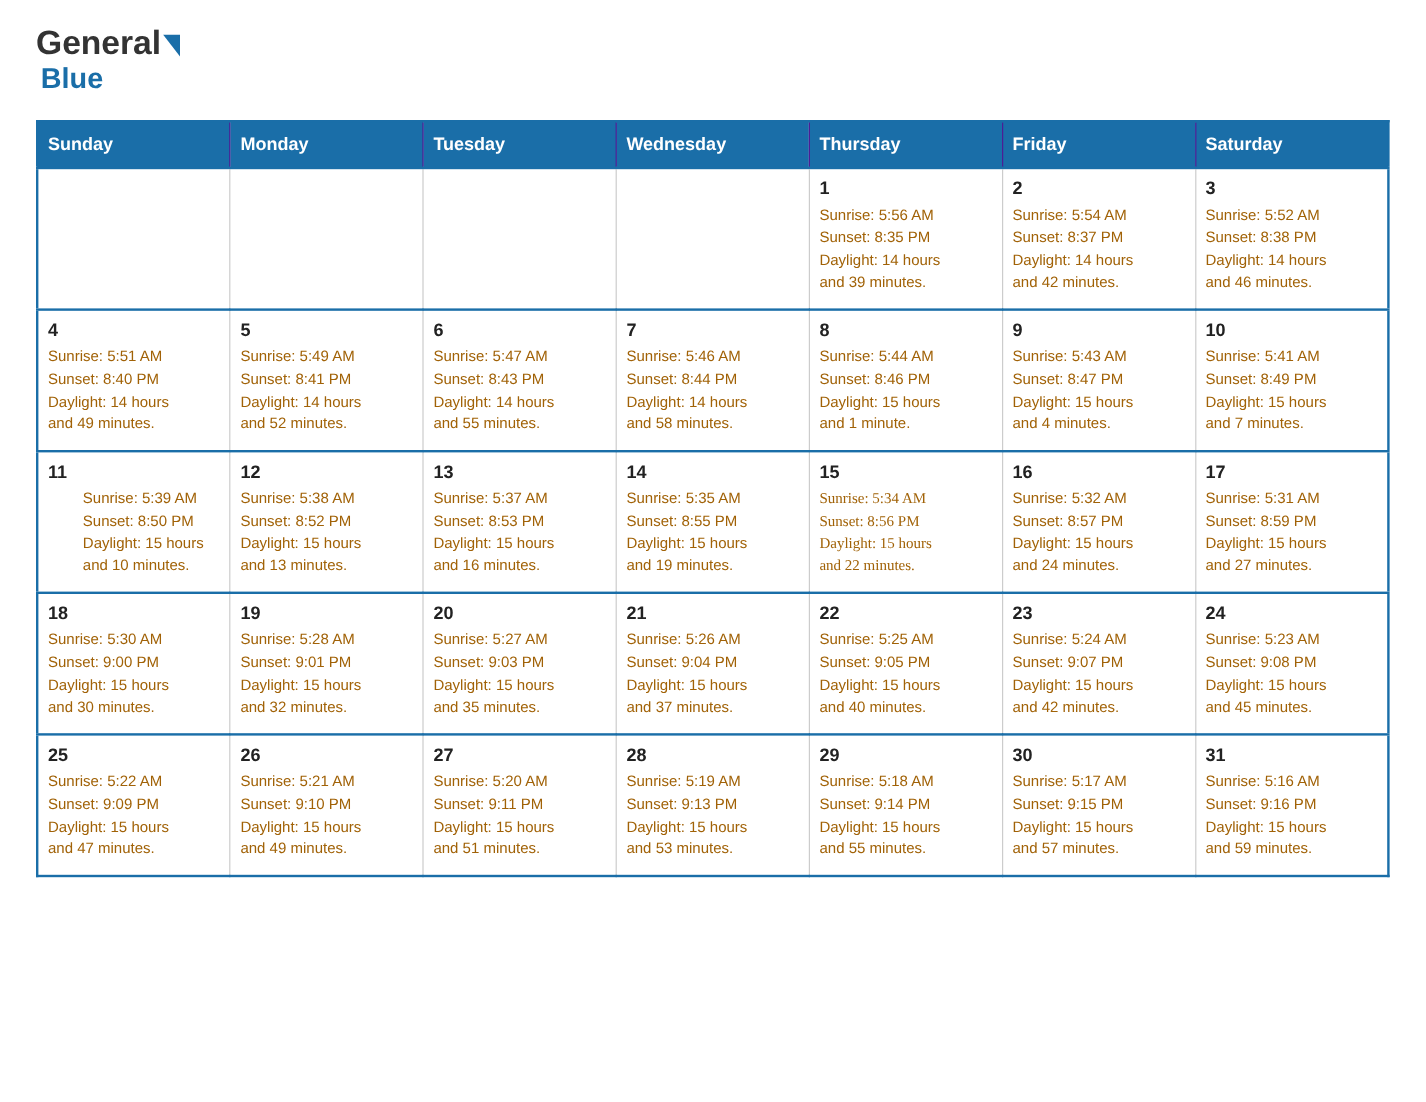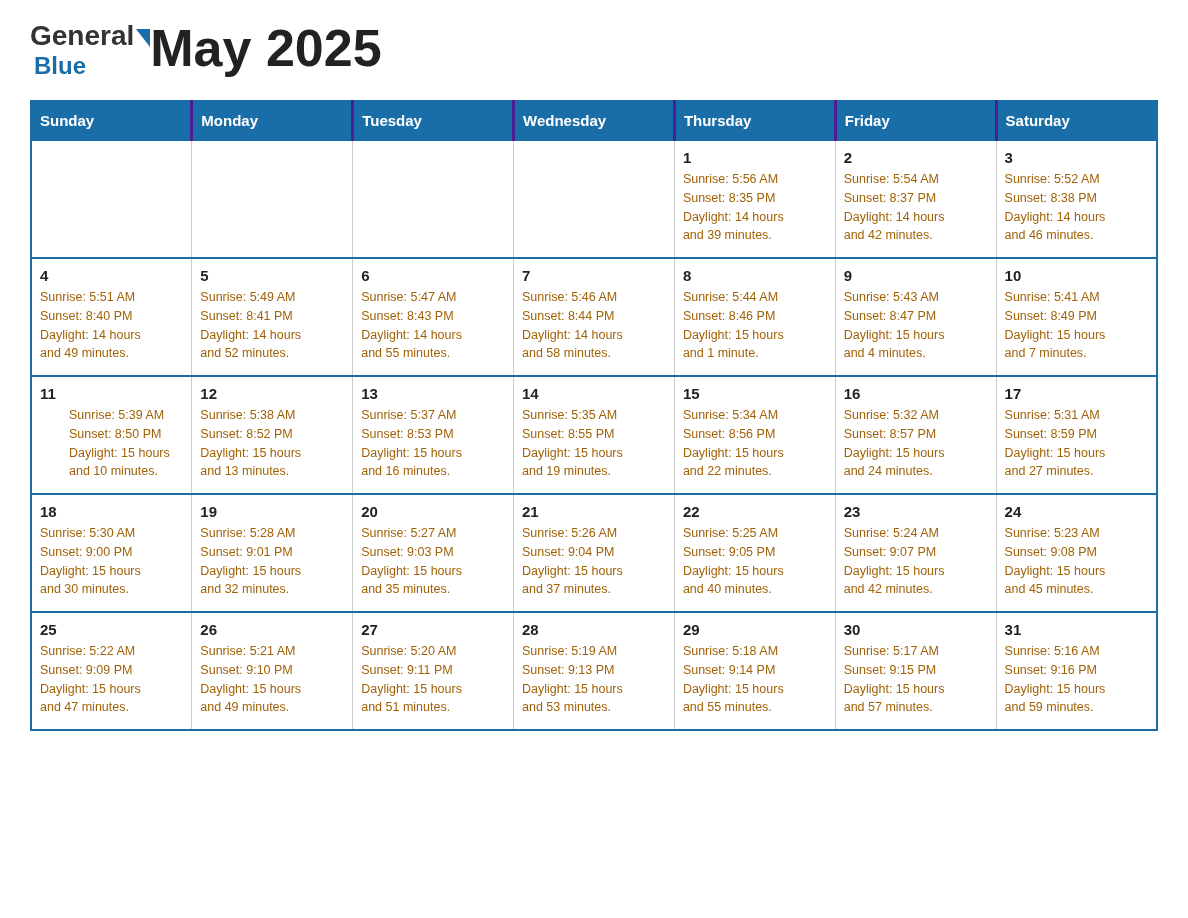--- a/index.html
+++ b/index.html
@@ -68,21 +68,21 @@
     }
     .calendar thead tr {
       background-color: #1a6ea8;
     }
     .calendar thead th {
       color: #fff;
       font-size: 15px;
       font-weight: bold;
       padding: 10px 8px;
       text-align: left;
-      border-right: 3px solid #4c1d95;
+      border-right: 1px solid #4c1d95;
       width: 14.28%;
     }
     .calendar thead th:last-child {
       border-right: none;
     }
     .calendar tbody tr {
       border-top: 2px solid #1a6ea8;
     }
     .calendar tbody td {
       vertical-align: top;
@@ -117,21 +117,20 @@
 
 <div class="header">
   <div class="logo">
     <div class="logo-top">
       <span class="logo-general">General</span>
       <div class="logo-arrow"></div>
     </div>
     <span class="logo-blue" style="margin-left: 4px;">Blue</span>
   </div>
   <div class="title-block">
-    <div class="title-month">May 2025</div>
   </div>
 </div>
 
 <table class="calendar">
   <thead>
     <tr>
       <th>Sunday</th>
       <th>Monday</th>
       <th>Tuesday</th>
       <th>Wednesday</th>
@@ -243,21 +242,21 @@
         </td>
         <td>
           <span class="day-number">14</span>
           <div class="day-info" style="white-space: pre-line;">Sunrise: 5:35 AM
 Sunset: 8:55 PM
 Daylight: 15 hours
 and 19 minutes.</div>
         </td>
         <td>
           <span class="day-number">15</span>
-          <div class="day-info" style="white-space: pre-line;">Sunrise: 5:34 AM
+          <div class="day-info" style="white-space: pre-line; font-family: Liberation Serif, serif;">Sunrise: 5:34 AM
 Sunset: 8:56 PM
 Daylight: 15 hours
 and 22 minutes.</div>
         </td>
         <td>
           <span class="day-number">16</span>
           <div class="day-info" style="white-space: pre-line;">Sunrise: 5:32 AM
 Sunset: 8:57 PM
 Daylight: 15 hours
 and 24 minutes.</div>

